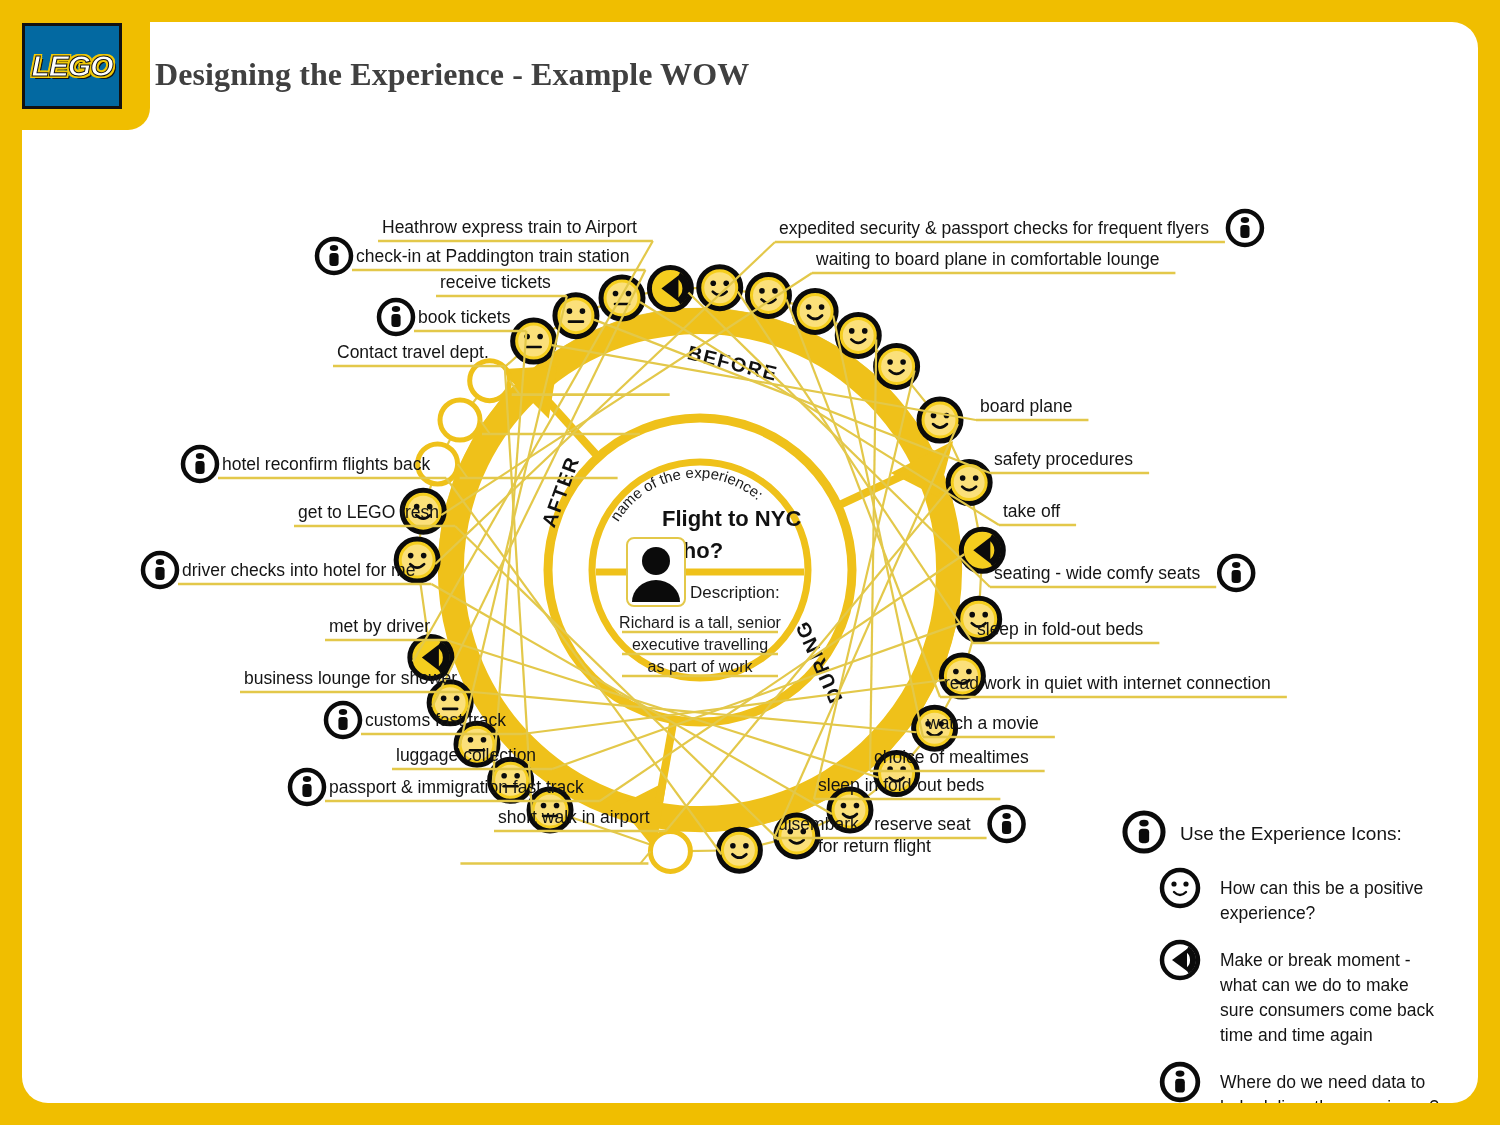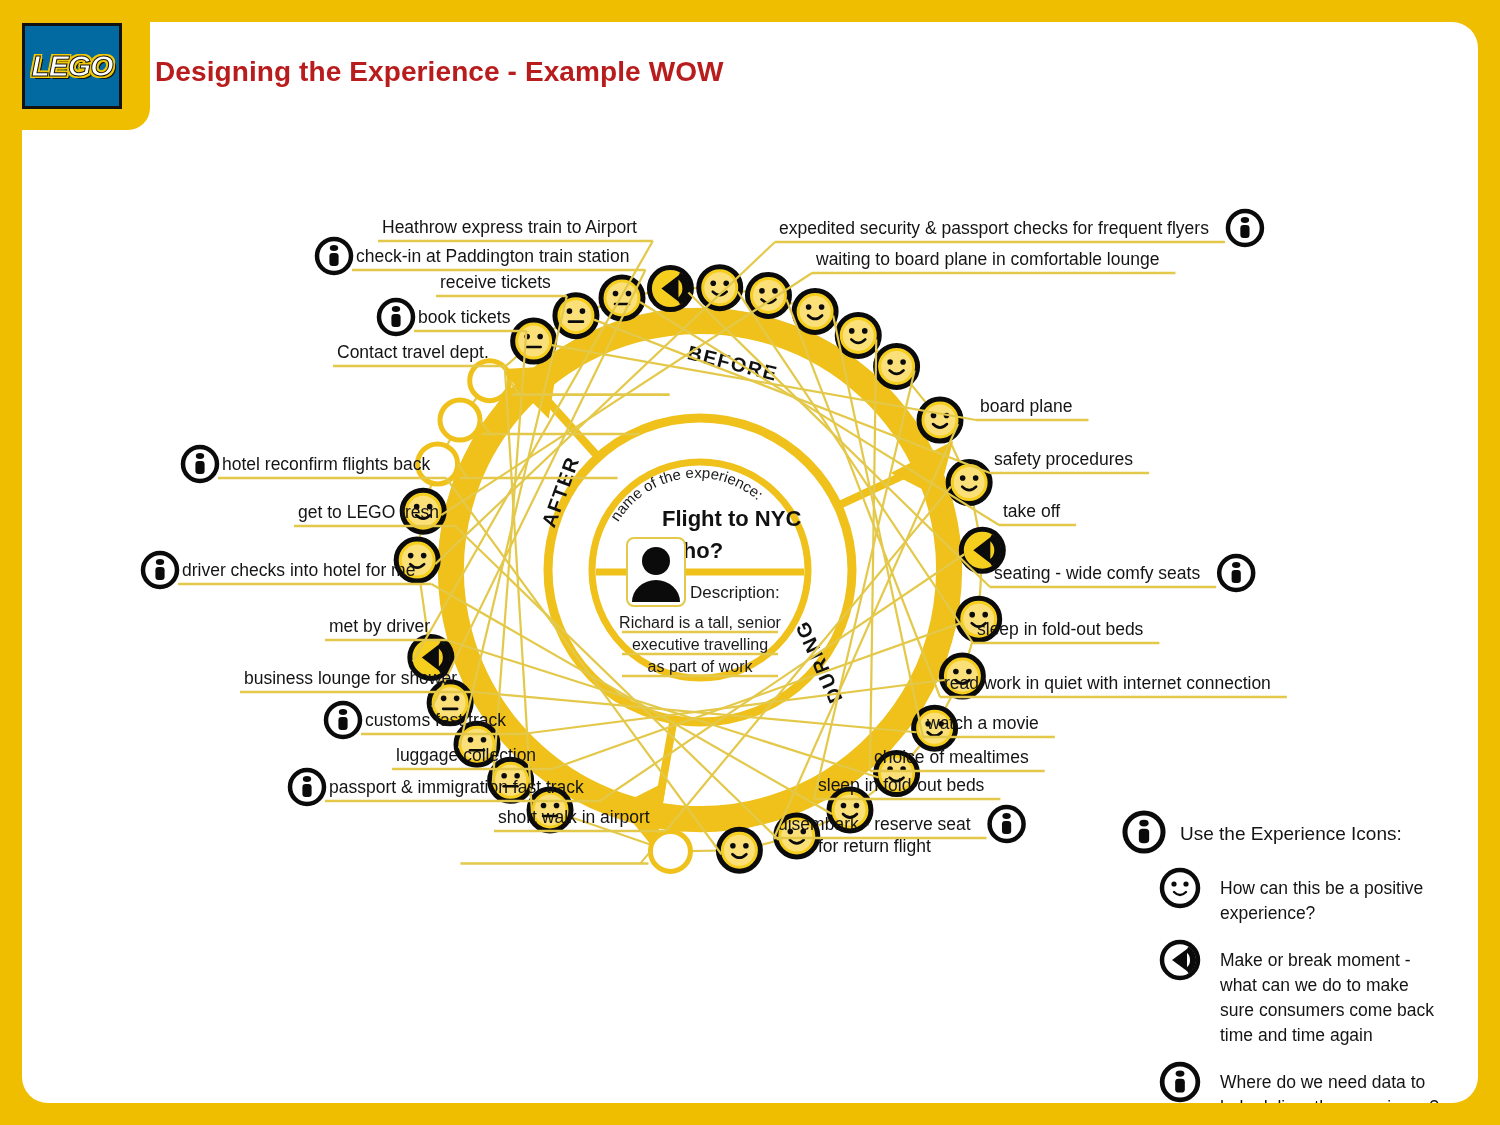--- a/index.html
+++ b/index.html
@@ -40,23 +40,24 @@
        2px 2px 0 #F0C808, -2px 2px 0 #F0C808, 2px -2px 0 #F0C808, -2px -2px 0 #F0C808,
        3px 3px 0 #111;
   }
   
   #header-band{
     position:absolute;left:0;top:0;width:150px;height:130px;
     background:#F0BE00;border-bottom-right-radius:22px;z-index:30;
   }
   #title{
     position:absolute;left:155px;top:56px;
-    font-size:28px;font-weight:bold;color:#b91c1c;
+    font-size:32px;font-weight:bold;color:#404040;
     letter-spacing:0.1px;
     z-index:35;
+    font-family:Liberation Serif, serif;
   }
   #diagram{position:absolute;left:22px;top:22px;width:1456px;height:1081px;}
   svg{display:block;}
   .lbl{font-family:"Liberation Sans", sans-serif;font-size:17.5px;fill:#141414;}
   .lbl-legend{font-family:"Liberation Sans", sans-serif;font-size:17.5px;fill:#141414;}
   .legend-title{font-family:"Liberation Sans", sans-serif;font-size:19px;fill:#141414;}
   .ring-word{font-family:"Liberation Sans", sans-serif;font-size:20px;font-weight:bold;fill:#111;letter-spacing:1.5px;}
   .ctr-name{font-family:"Liberation Sans", sans-serif;font-size:15px;fill:#1a1a1a;}
   .ctr-big{font-family:"Liberation Sans", sans-serif;font-size:22px;font-weight:bold;fill:#111;}
   .ctr-desc-label{font-family:"Liberation Sans", sans-serif;font-size:17px;fill:#1a1a1a;}

